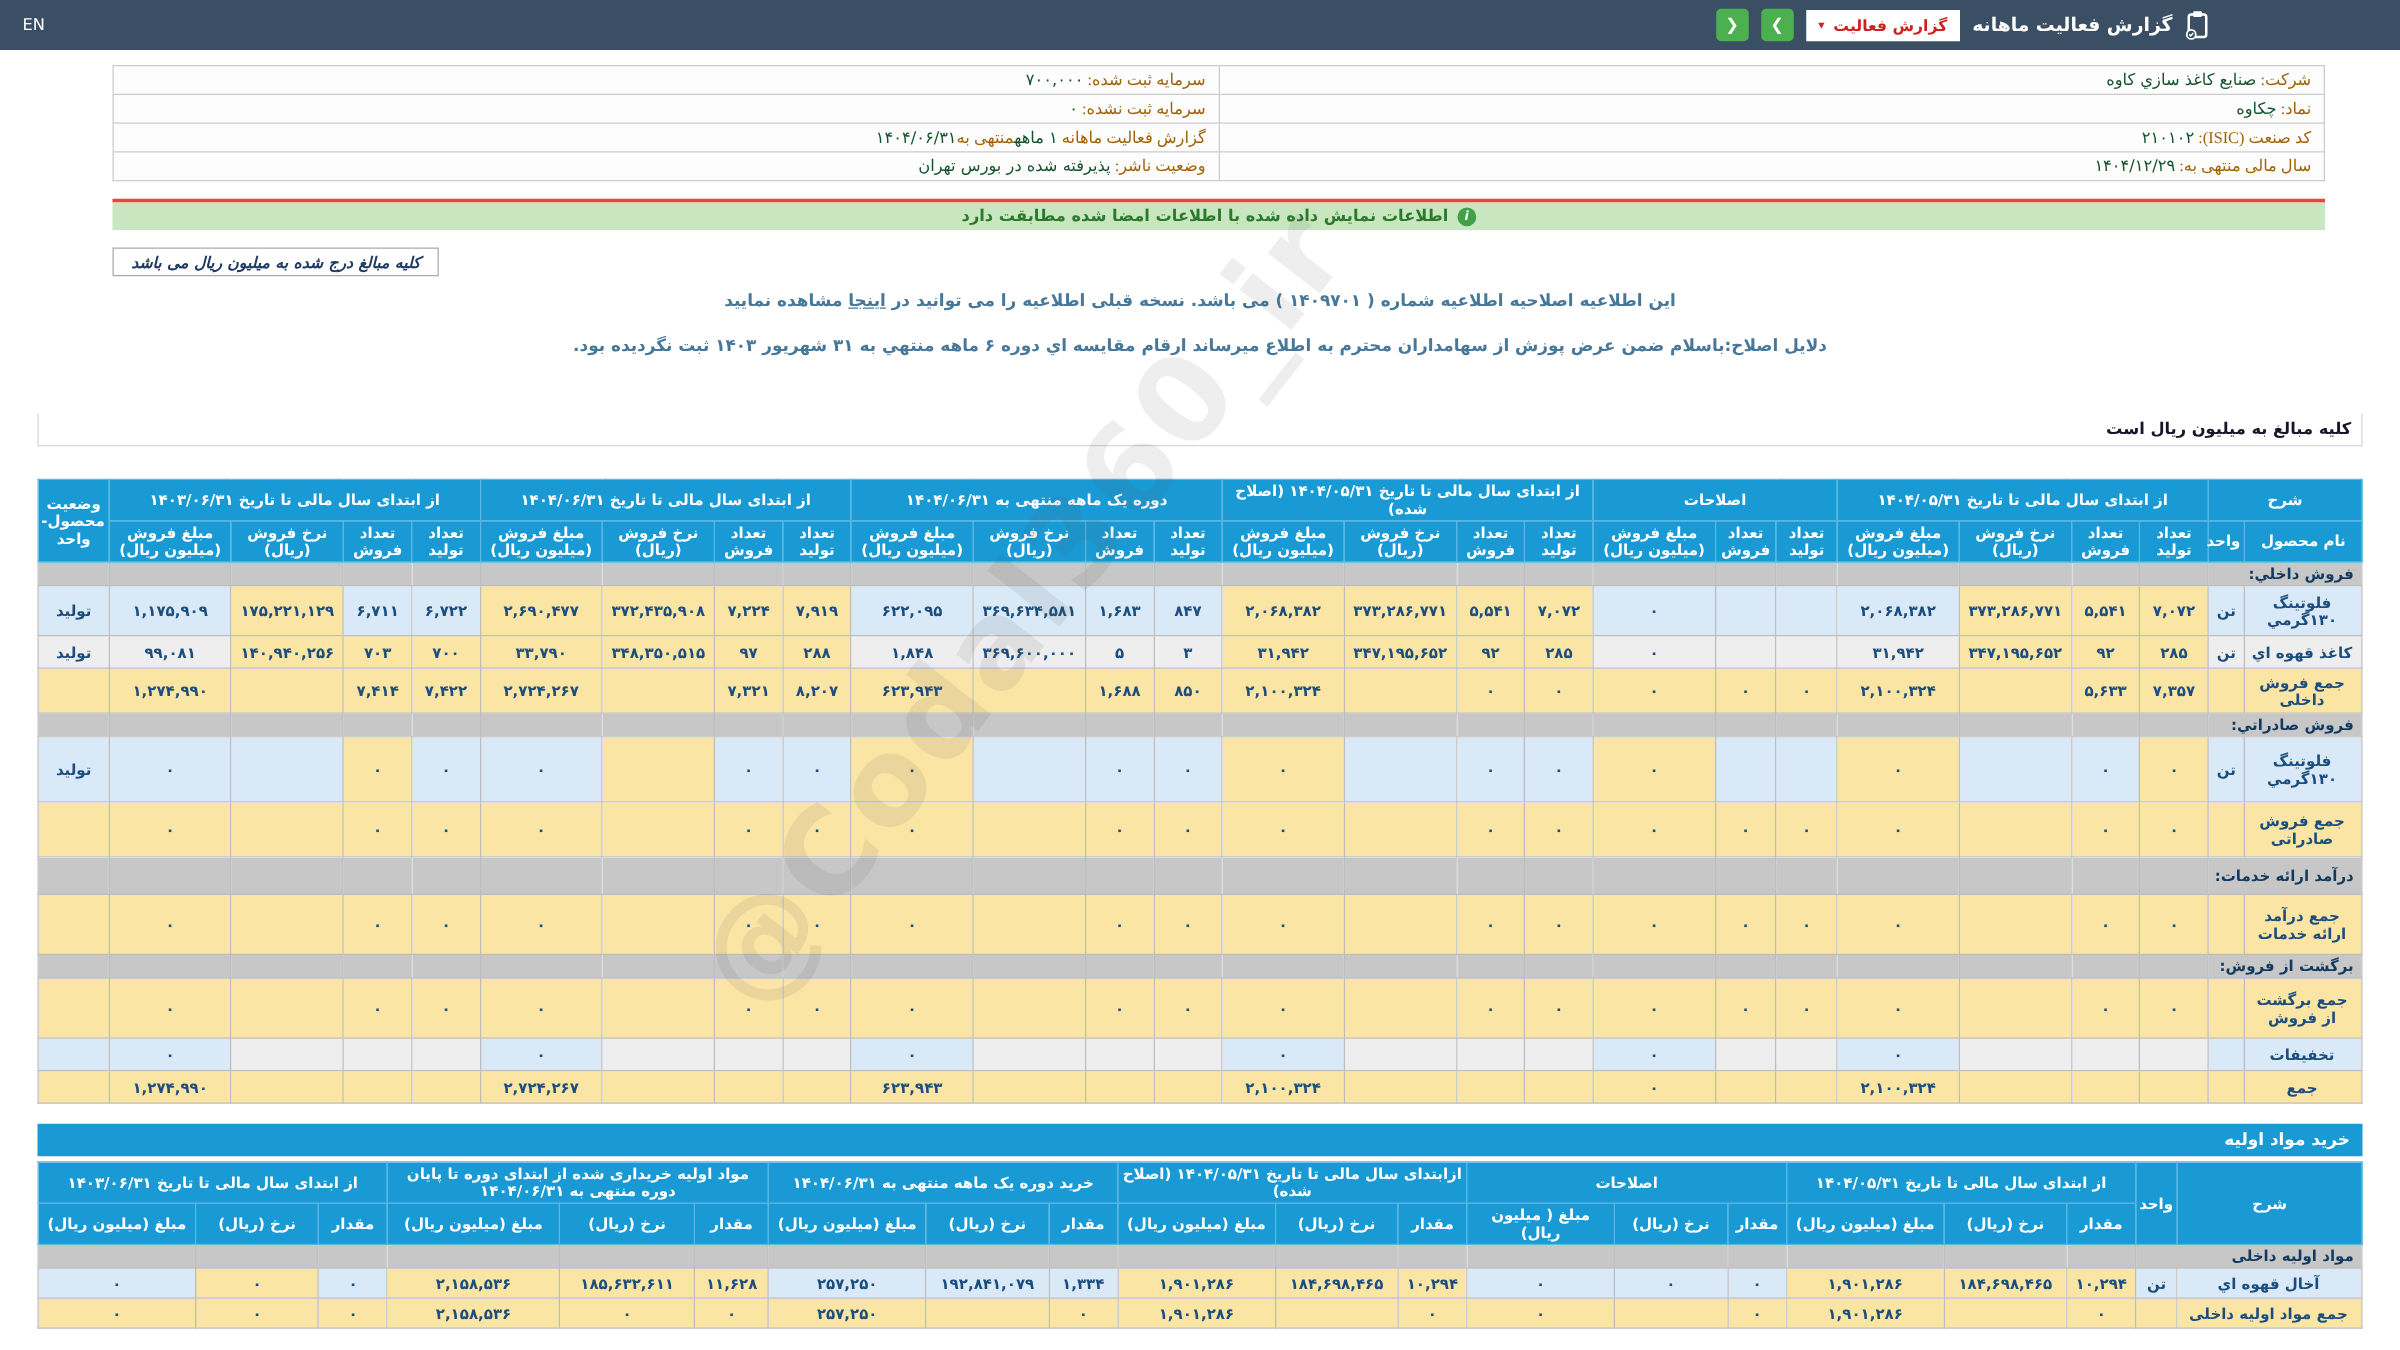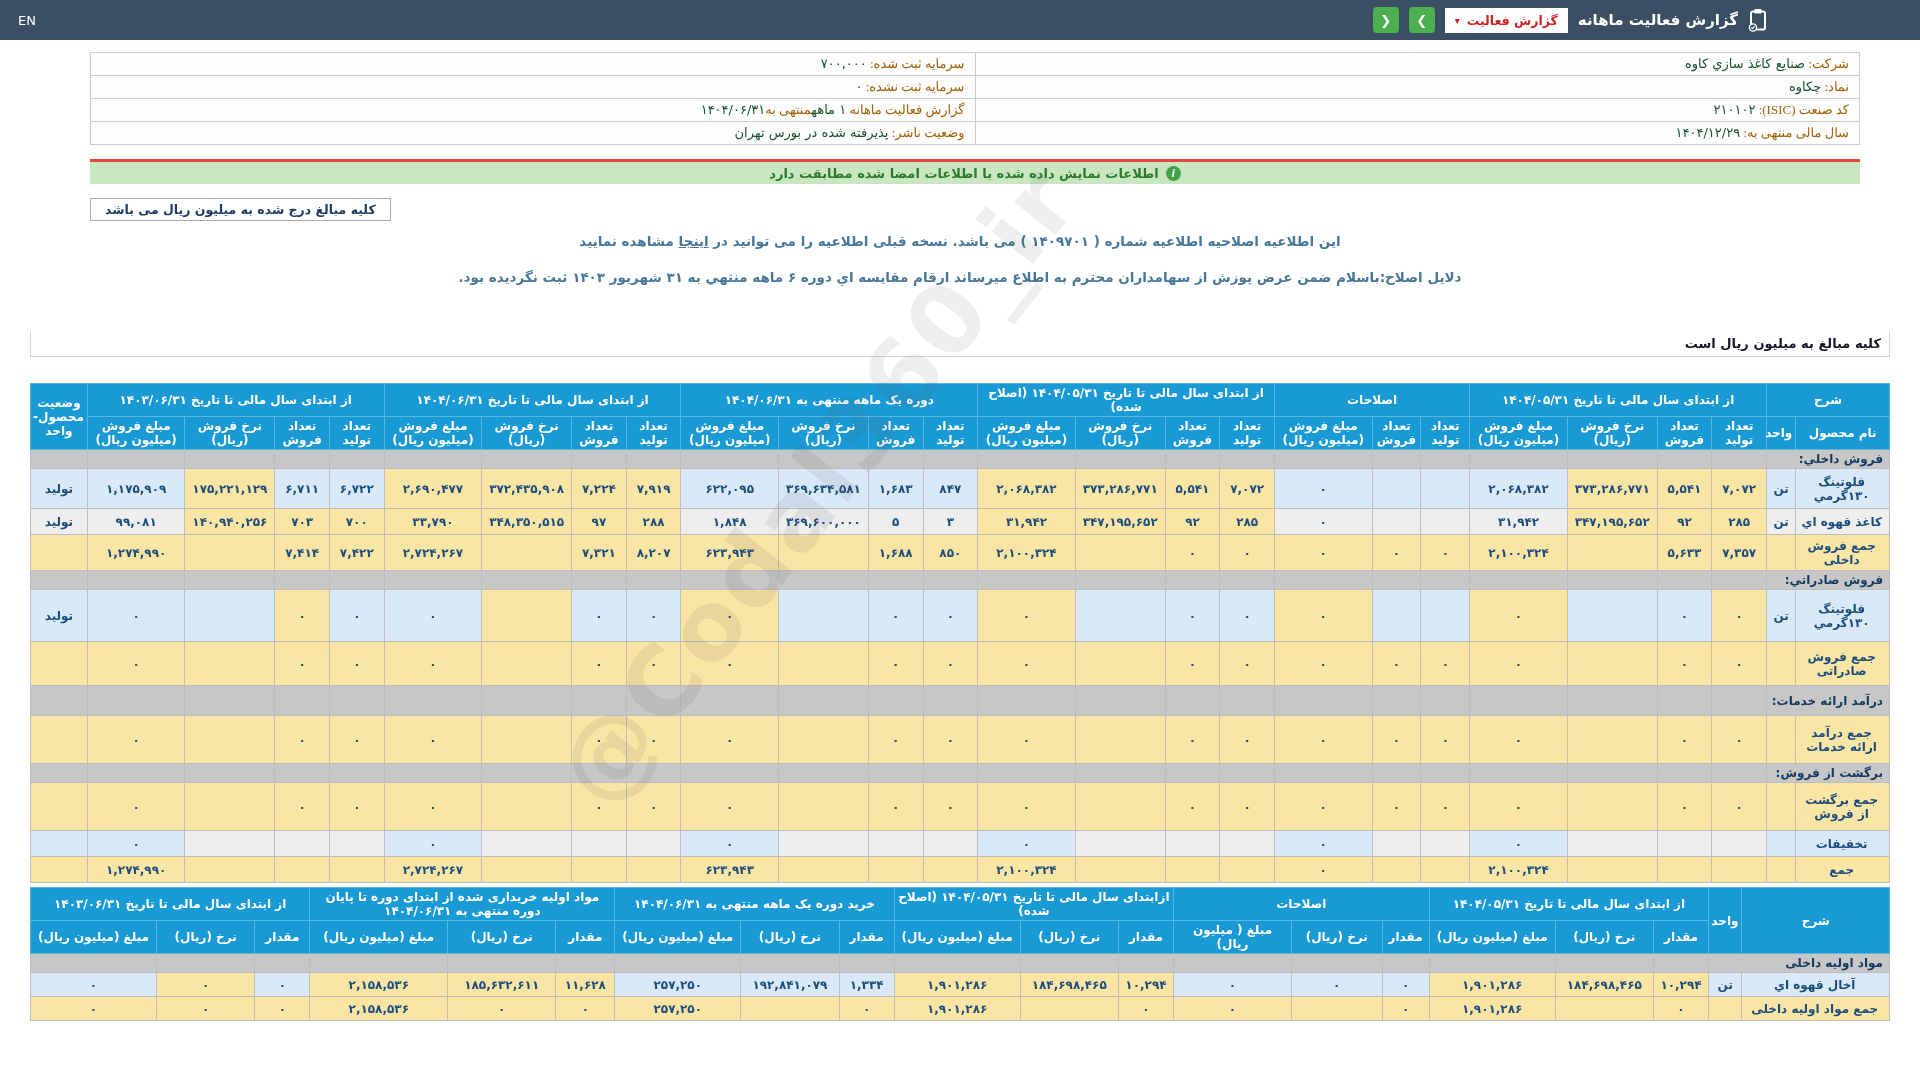--- a/index.html
+++ b/index.html
@@ -42,21 +42,21 @@
     gap:7px; font-size:13px; font-weight:bold; color:#2b7a2b;
   }
   .info-ico {
     width:15px; height:15px; border-radius:50%; background:#43a047; color:#fff;
     font-size:10px; font-weight:bold; display:inline-flex; align-items:center;
     justify-content:center; font-style:italic;
   }
   .notebox-row { margin:14px 60px 0 90px; text-align:left; }
   .notebox {
     display:inline-block; border:1px solid #aaa; background:#fff; padding:3px 14px;
-    font-size:12.5px; font-weight:bold; color:#1f3b63;
+    font-size:12.5px; font-weight:bold; color:#1f3b63;font-style:italic;
   }
   .amend { margin-top:12px; text-align:center; color:#47789a; font-weight:bold; font-size:13.5px; }
   .amend .here { text-decoration:underline; color:#47789a; cursor:pointer; }
   .reason { margin-top:20px; }
   
   .content { margin:46px 30px 0 30px; }
   .secbar {
     height:26px; line-height:26px; background:#199ad5; color:#fff; font-weight:bold;
     font-size:13.5px; padding:0 10px;
   }
@@ -576,20 +576,21 @@
             <td class="ty"></td>
             <td class="ty"></td>
             <td class="ty"></td>
             <td class="ty">۱,۲۷۴,۹۹۰</td>
             <td class="ty"></td>
           </tr>
         </tbody>
       </table>
     </div>
 
+  <div class="secbar sec2">خرید مواد اولیه</div>
   <div id="materials-mount" class="tbl-wrap t2">
       <table class="dtable">
         <colgroup>
           <col style="width: 7.93651%;">
           <col style="width: 1.79894%;">
           <col style="width: 2.96296%;">
           <col style="width: 5.29101%;">
           <col style="width: 6.77249%;">
           <col style="width: 2.53968%;">
           <col style="width: 4.86772%;">

